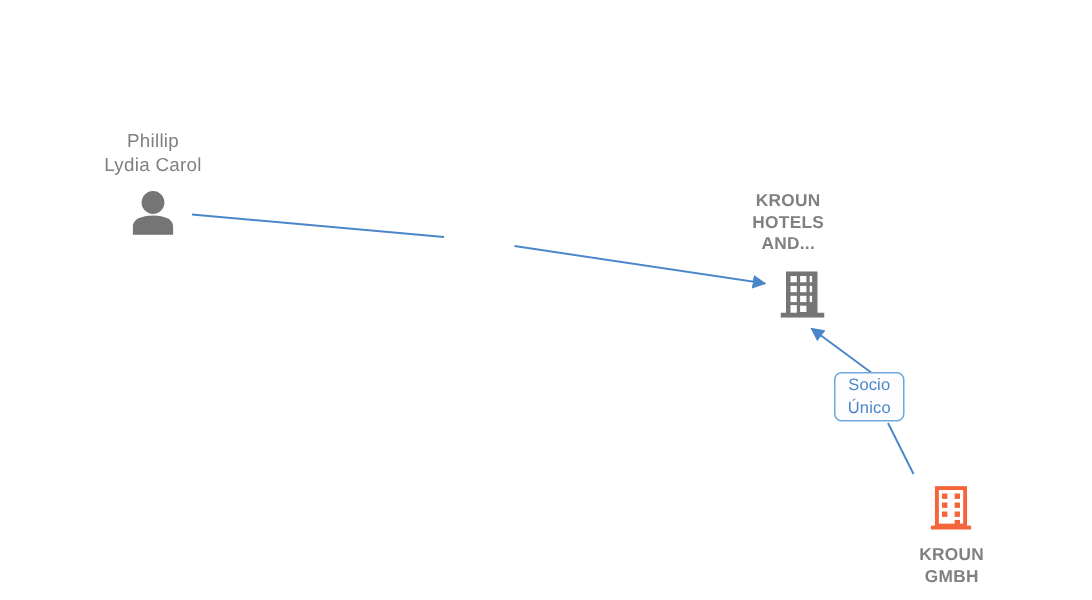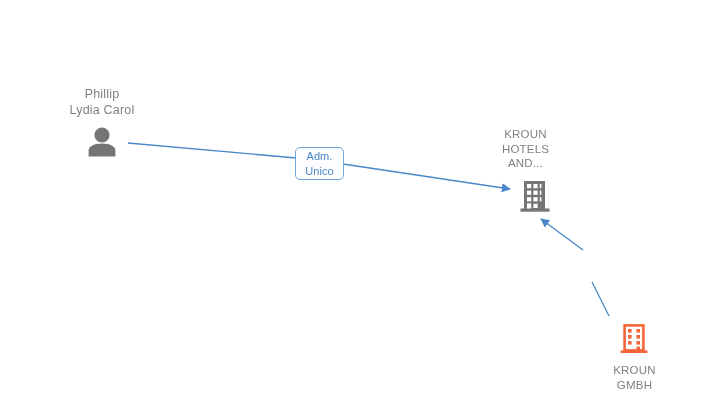--- a/index.html
+++ b/index.html
@@ -35,21 +35,21 @@
     letter-spacing: 0.2px;
   }
   .person-label {
     font-size: 12.5px;
     font-weight: 400;
     color: #808080;
     line-height: 16px;
   }
   .company-label {
     font-size: 11.5px;
-    font-weight: normal;
+    font-weight: bold;
     color: #808080;
     line-height: 14.5px;
   }
   
   .person-node {
     position: absolute;
   }
   
   .edge-label {
     position: absolute;
@@ -159,21 +159,21 @@
       <rect x="17.4" y="11" width="3.6" height="3.6" fill="#f4663a"></rect>
       <rect x="9" y="17" width="3.6" height="3.6" fill="#f4663a"></rect>
       <rect x="17.4" y="17" width="3.6" height="3.6" fill="#f4663a"></rect>
       <rect x="17.4" y="22.6" width="3.6" height="3.8" fill="#f4663a"></rect>
     </svg>
   </div>
 
   <div class="node-label company-label" style="left:577px; top:323px; width:115px;">KROUN
 GMBH</div>
 
-  <div class="edge-label" style="left:295px; top:107px; width:49px; height:33px;">Adm.
-Unico</div>
 
+  <div class="edge-label" style="left:556px; top:208px; width:47px; height:33px;">Socio
+Único</div>
 
   <div class="watermark">
     <span class="wm-copy">©</span>
   </div>
 
 </div>
 
 </body></html>

